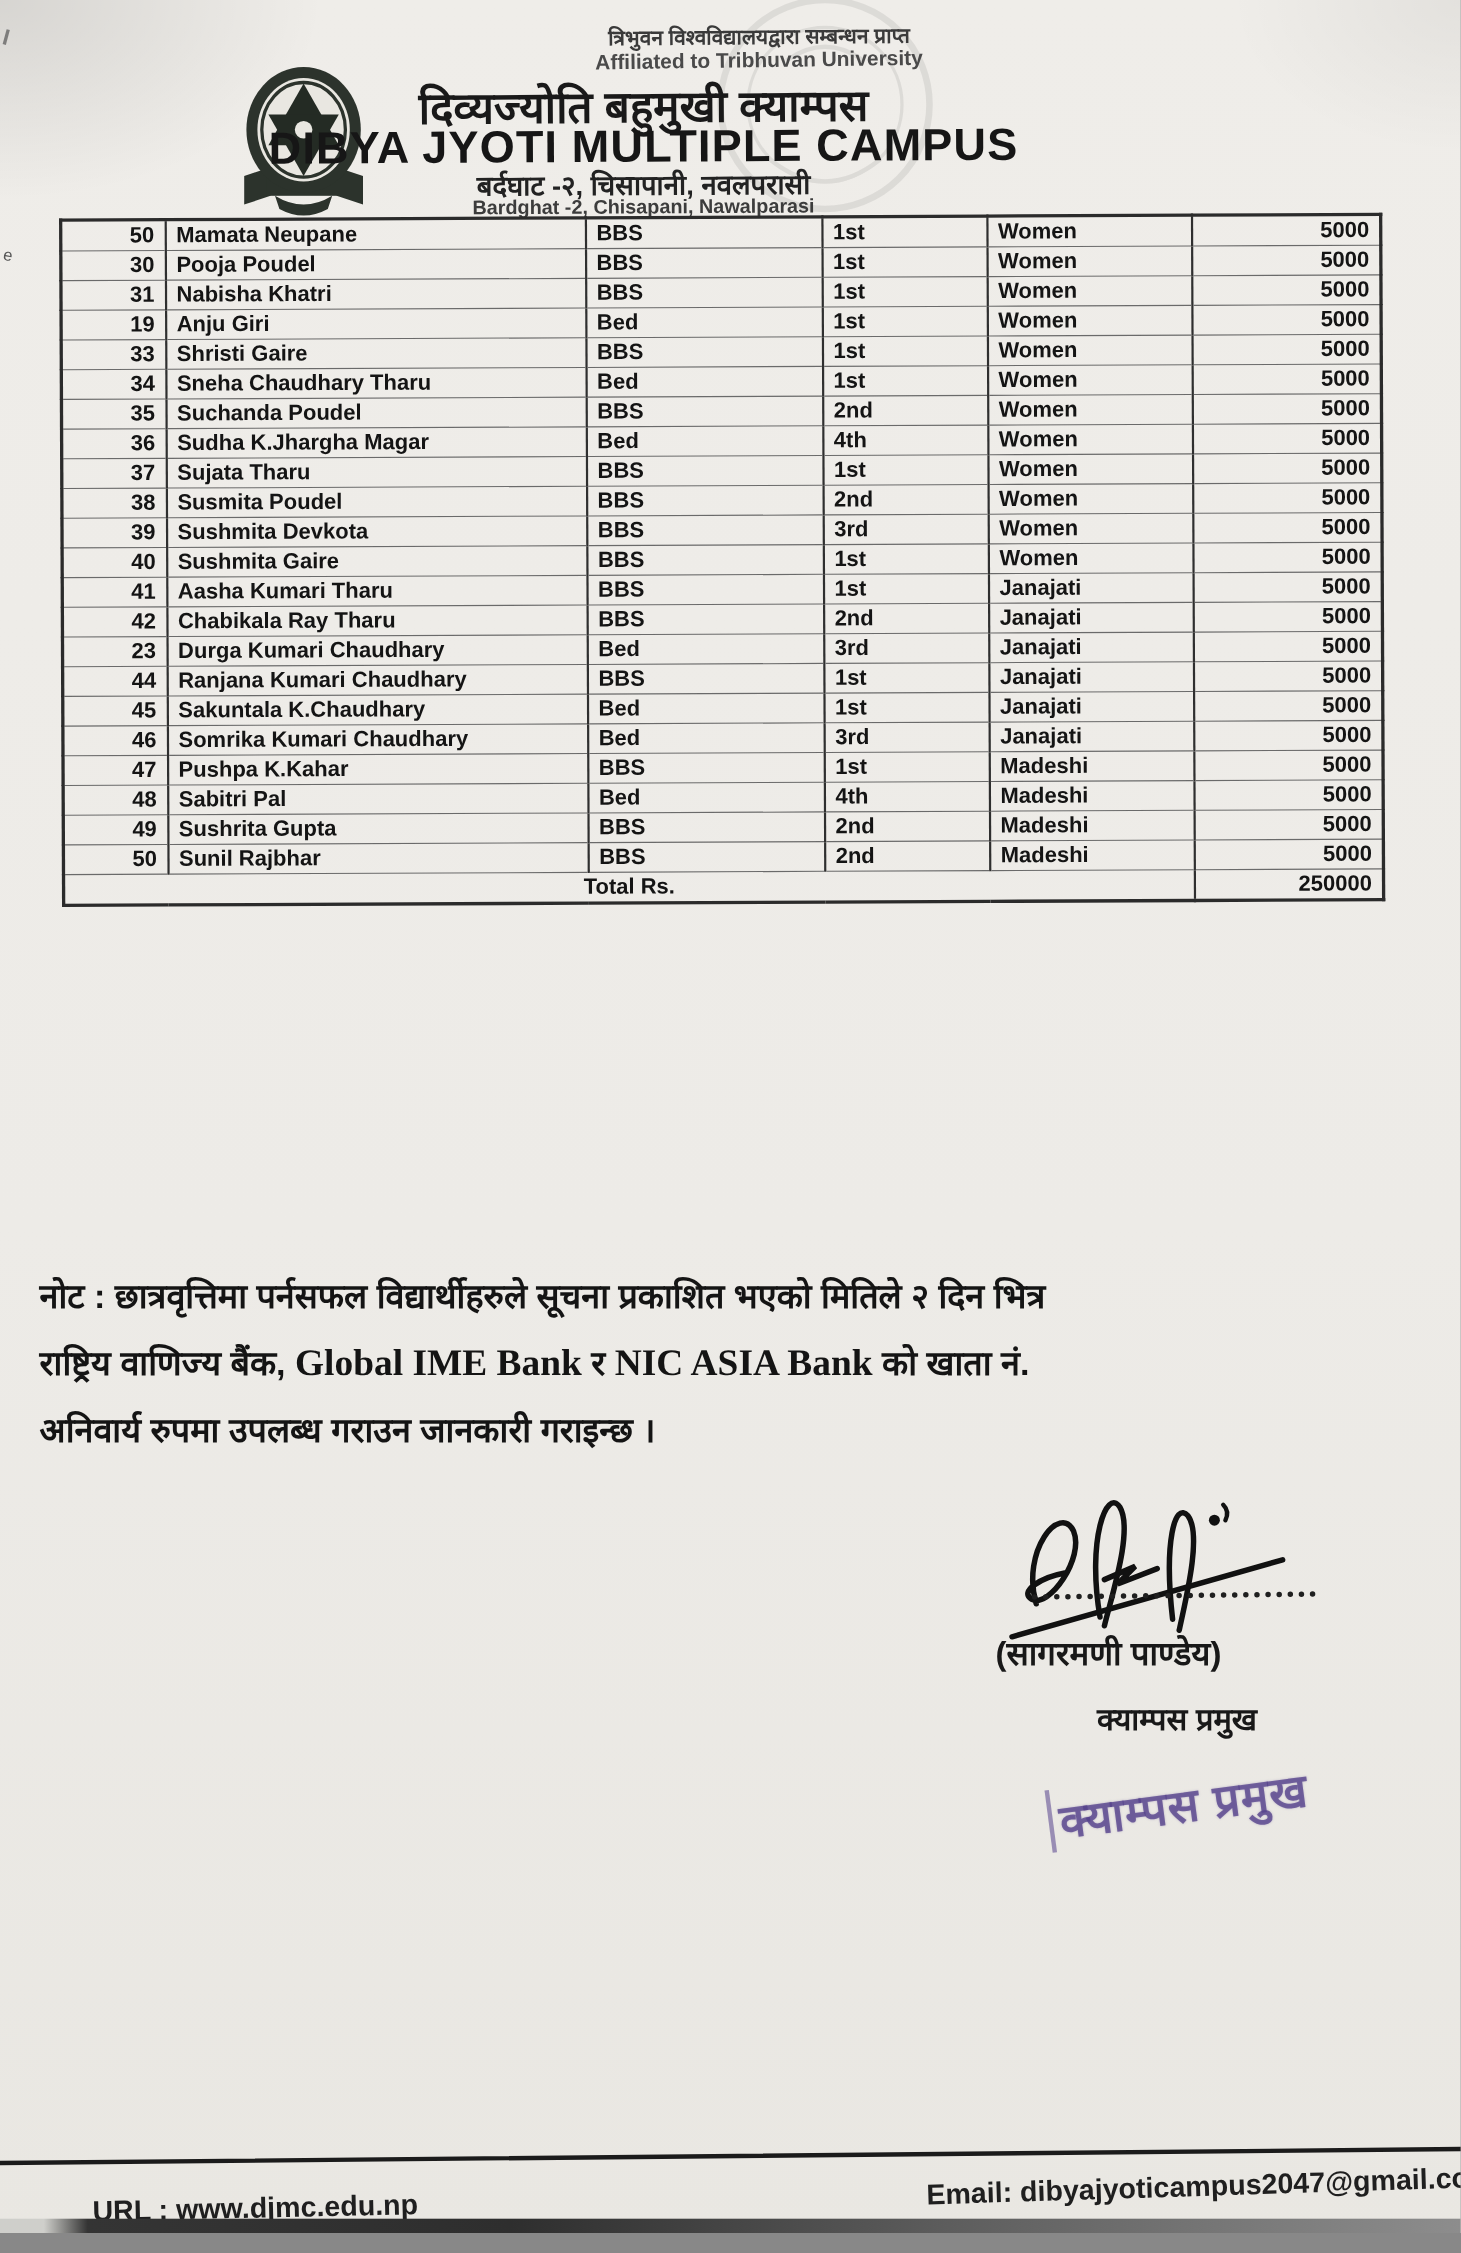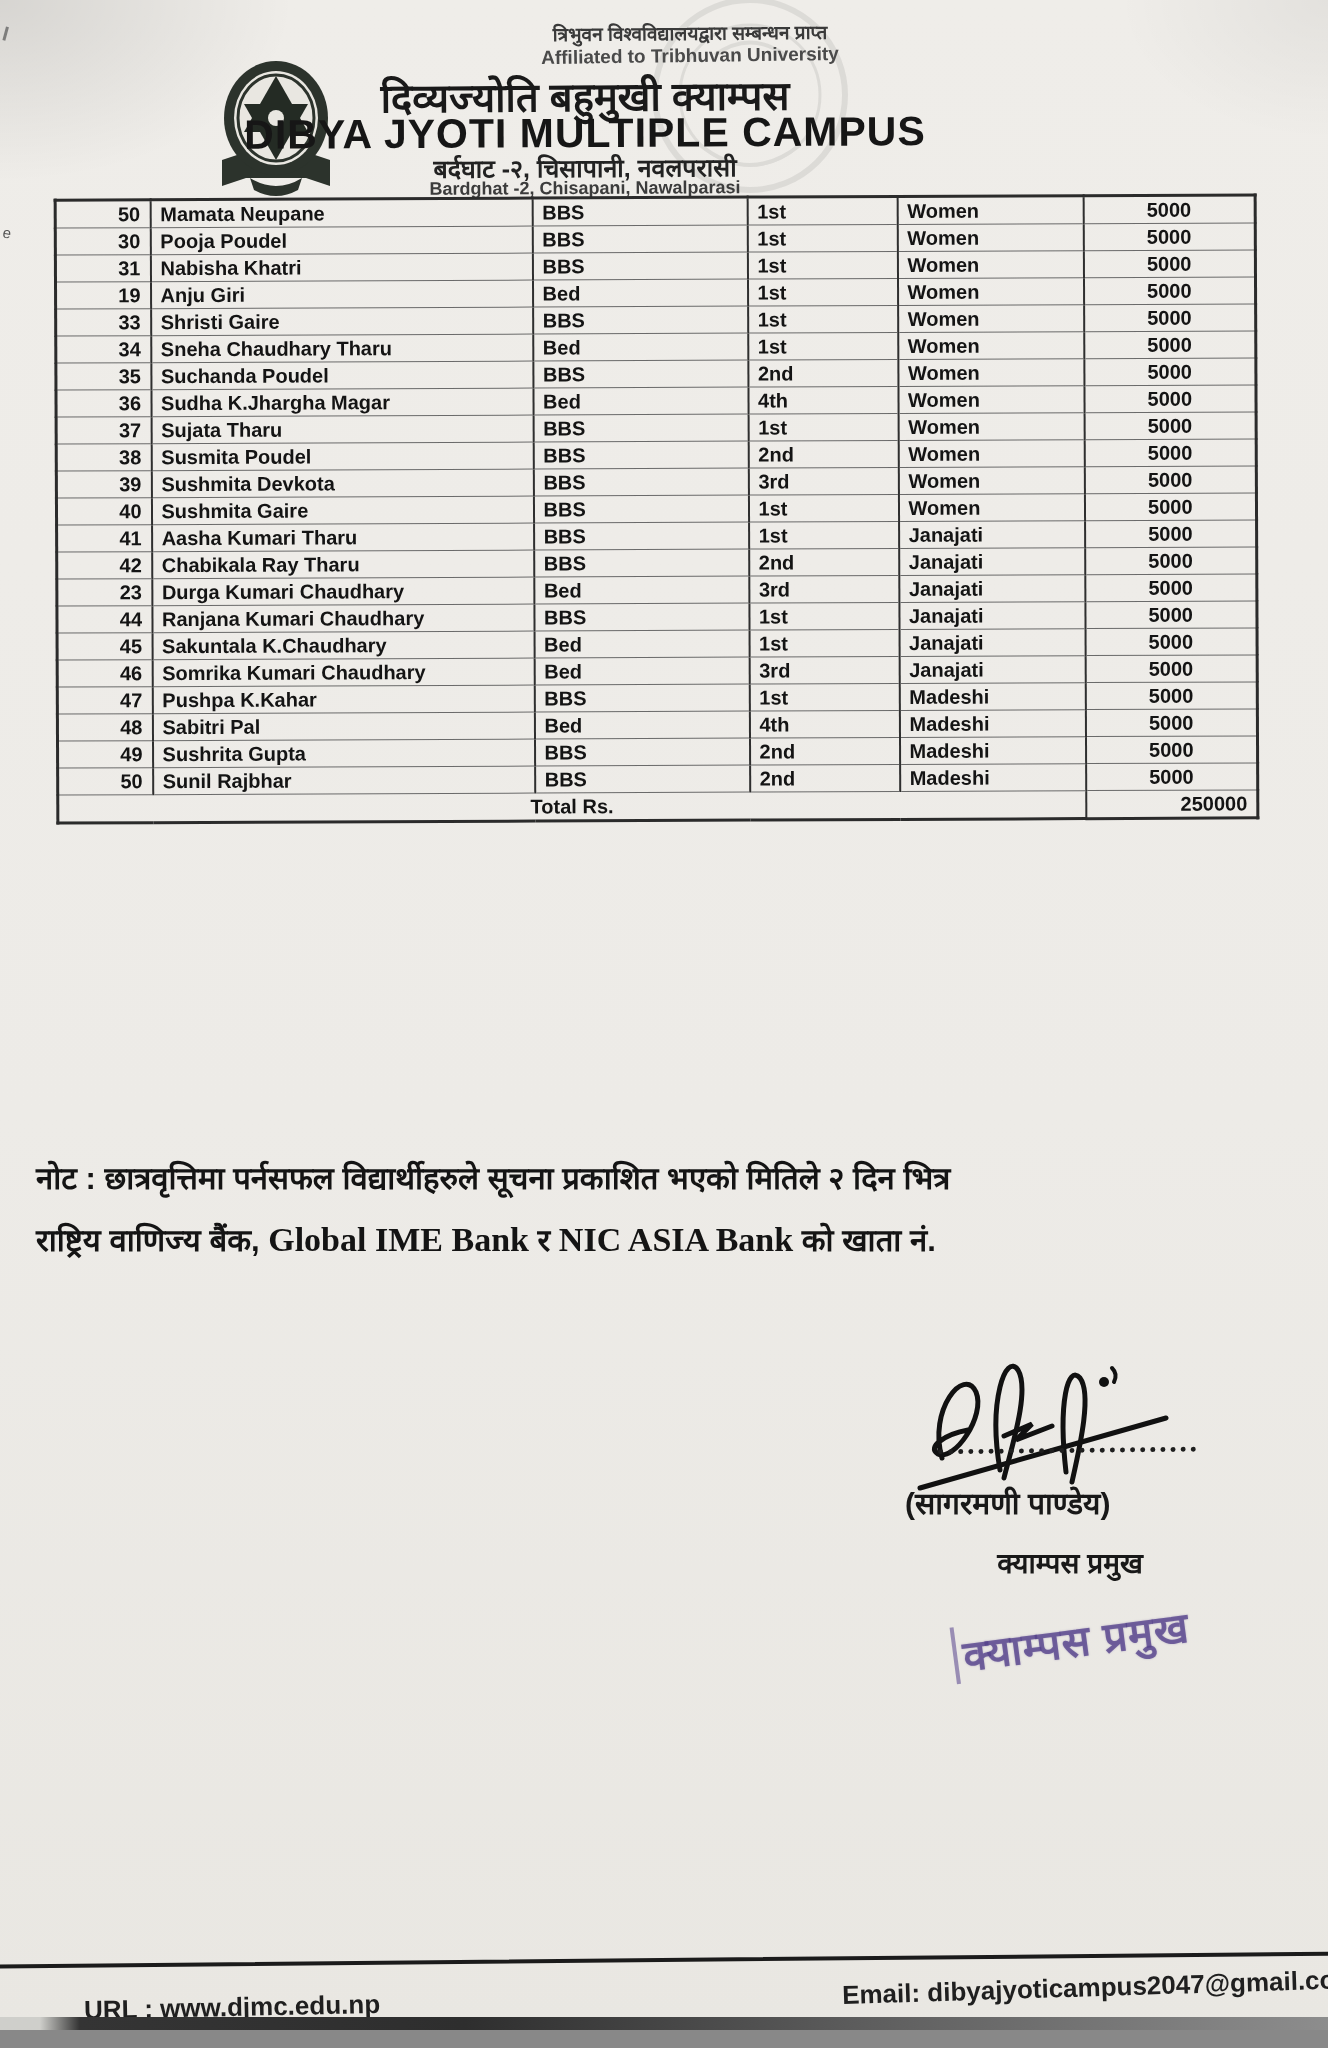--- a/index.html
+++ b/index.html
@@ -37,21 +37,21 @@
     border-top:1px solid #6a6a6a;
     border-bottom:1px solid #6a6a6a;
     border-left:2px solid #2f2f2f;
     border-right:2px solid #2f2f2f;
     height:26px; padding:0 9px;
     font-size:20px; font-weight:600; color:#141414;
     overflow:hidden; white-space:nowrap;
   }
   table.sch { border:3px solid #2b2b2b; }
   td.c-sn { text-align:right; padding-right:14px; }
-  td.c-amt { text-align:center; padding-right:10px; }
+  td.c-amt { text-align:right; padding-right:10px; }
   td.c-total { text-align:center; font-weight:700; font-size:21px; }
   td.c-totamt { text-align:right; font-weight:700; font-size:21px; }
 
   
   .note { left:36px; top:1148px; width:1200px; font-size:31px; line-height:61px; color:#141414; font-weight:600; }
   .note .bank { font-family:"Liberation Serif","DejaVu Serif",serif; font-weight:700; font-size:34px; }
 
   
   .sig-svg { left:880px; top:1330px; }
   .dotline { left:938px; top:1448px; width:258px; border-bottom:5px dotted #1f1f1f; height:0; transform:rotate(-0.6deg); }
@@ -324,20 +324,21 @@
         <td class="c-totamt">250000</td>
       </tr>
     </tbody>
   </table>
 
   <div class="abs note">
     <div>नोट : छात्रवृत्तिमा पर्नसफल विद्यार्थीहरुले सूचना प्रकाशित भएको मितिले २ दिन भित्र</div>
     <div>
       <span>राष्ट्रिय वाणिज्य बैंक, </span><span class="bank">Global IME Bank</span><span>  र </span><span class="bank">NIC ASIA Bank</span><span> को खाता नं.</span>
     </div>
+    <div>अनिवार्य रुपमा उपलब्ध गराउन जानकारी गराइन्छ ।</div>
   </div>
 
   <svg class="abs sig-svg" width="330" height="180" viewBox="0 0 330 180">
     <g fill="none" stroke="#111" stroke-width="5" stroke-linecap="round">
       <path d="M62 128 C 48 80, 84 36, 96 62 C 106 86, 74 132, 58 124 C 46 117, 66 104, 88 100"></path>
       <path d="M120 140 C 108 70, 126 22, 138 40 C 150 60, 132 116, 124 148"></path>
       <path d="M124 106 L 152 94 L 136 110 L 172 96"></path>
       <path d="M186 142 C 178 72, 188 34, 200 48 C 212 64, 200 116, 192 152"></path>
       <path d="M40 158 L 286 88"></path>
     </g>

